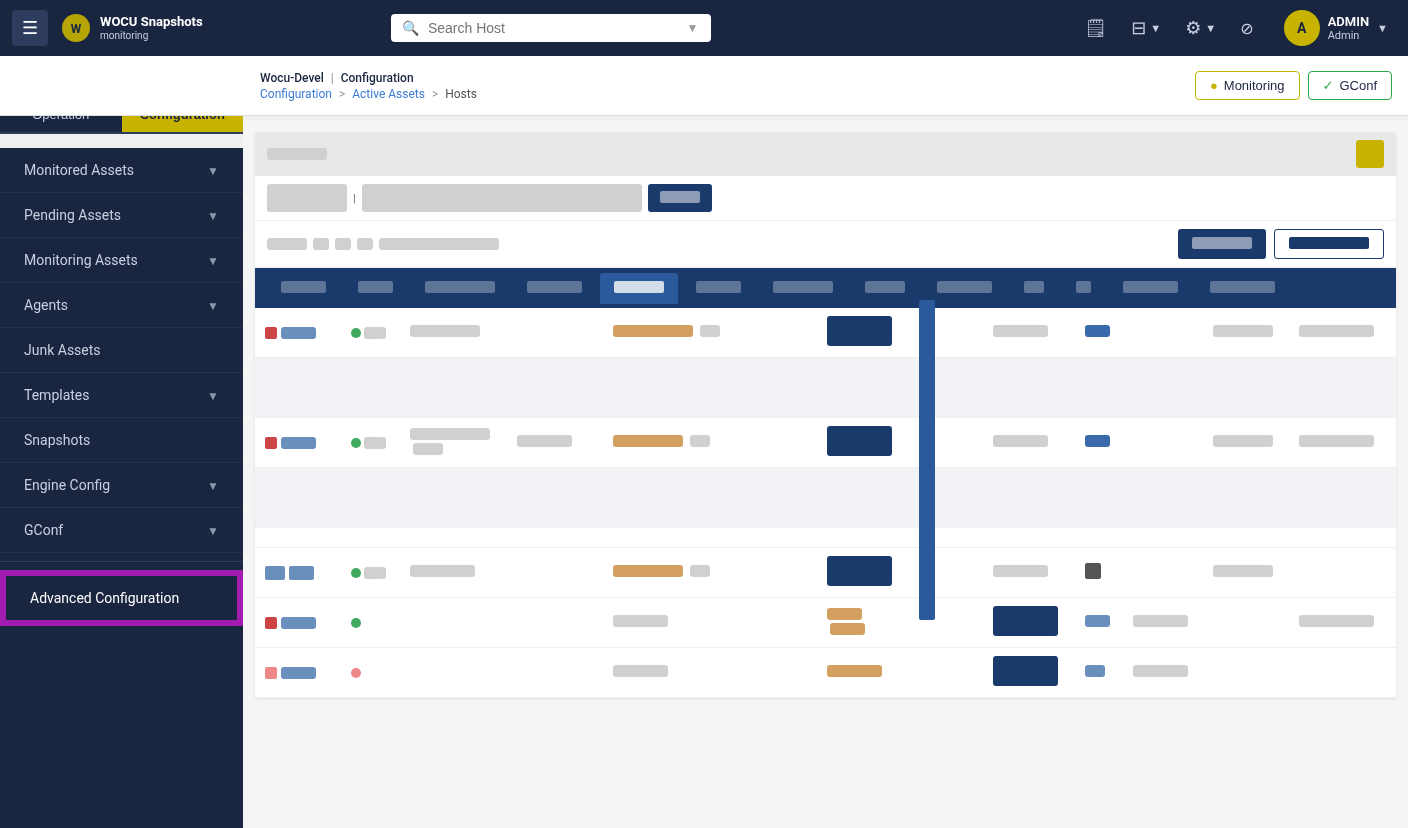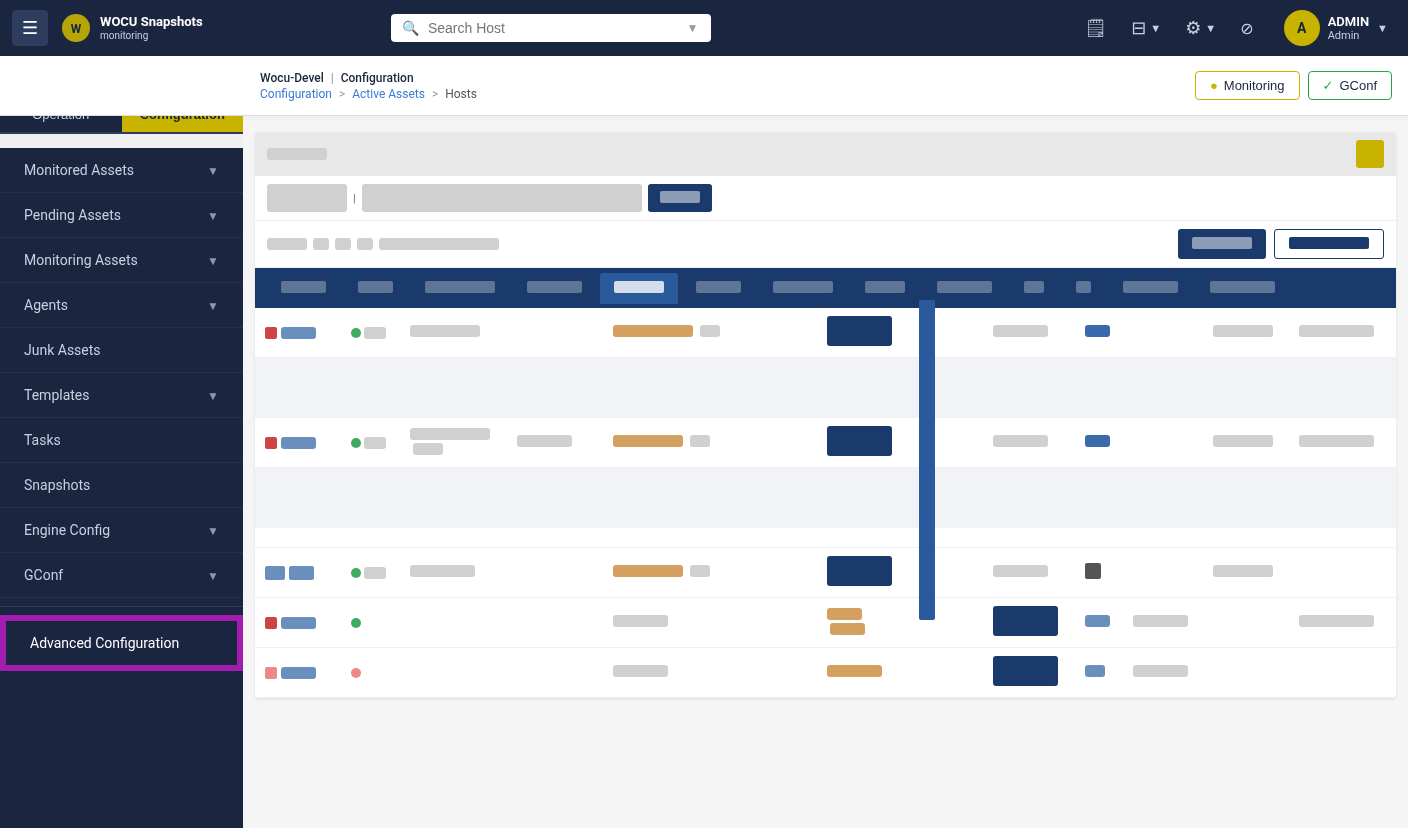--- a/index.html
+++ b/index.html
@@ -482,23 +482,20 @@
       <span class="sidebar-chevron">▼</span>
     </div>
     <div class="sidebar-item">
       <span>Junk Assets</span>
     </div>
     <div class="sidebar-item">
       <span>Templates</span>
       <span class="sidebar-chevron">▼</span>
     </div>
     <div class="sidebar-item">
-      <span>Tasks</span>
-    </div>
-    <div class="sidebar-item">
       <span>Snapshots</span>
     </div>
     <div class="sidebar-item">
       <span>Engine Config</span>
       <span class="sidebar-chevron">▼</span>
     </div>
     <div class="sidebar-item">
       <span>GConf</span>
       <span class="sidebar-chevron">▼</span>
     </div>

